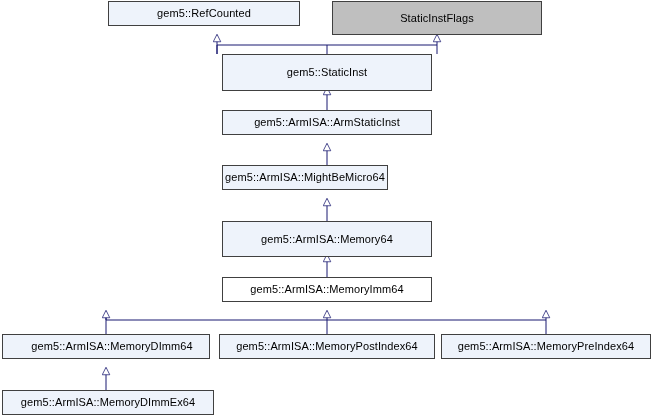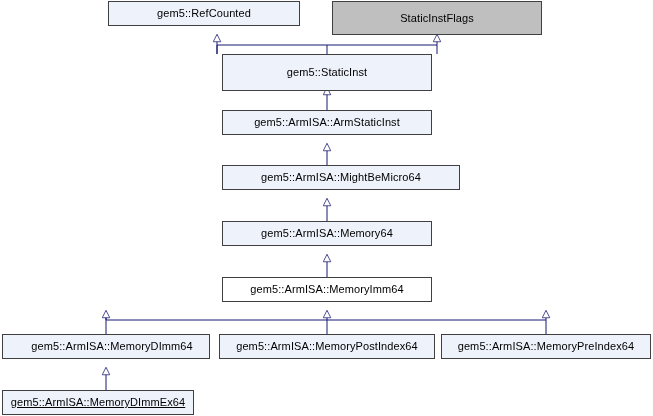--- a/index.html
+++ b/index.html
@@ -104,41 +104,41 @@
   </div>
 
   <div class="node" style="left:222px;top:54px;width:210px;height:37px;">
     <span>gem5::StaticInst</span>
   </div>
 
   <div class="node" style="left:222px;top:110px;width:210px;height:25px;">
     <span>gem5::ArmISA::ArmStaticInst</span>
   </div>
 
-  <div class="node" style="left:222px;top:165px;width:238px;height:25px;">
+  <div class="node" style="left:222px;top:165px;width:166px;height:25px;">
     <span>gem5::ArmISA::MightBeMicro64</span>
   </div>
 
-  <div class="node" style="left:222px;top:221px;width:210px;height:25px;">
+  <div class="node" style="left:222px;top:221px;width:210px;height:36px;">
     <span>gem5::ArmISA::Memory64</span>
   </div>
 
   <div class="node white" style="left:222px;top:277px;width:210px;height:25px;">
     <span>gem5::ArmISA::MemoryImm64</span>
   </div>
 
   <div class="node" style="left:2px;top:334px;width:208px;height:25px;padding-left:12px;">
     <span>gem5::ArmISA::MemoryDImm64</span>
   </div>
 
   <div class="node" style="left:219px;top:334px;width:216px;height:25px;">
     <span>gem5::ArmISA::MemoryPostIndex64</span>
   </div>
 
   <div class="node" style="left:441px;top:334px;width:210px;height:25px;">
     <span>gem5::ArmISA::MemoryPreIndex64</span>
   </div>
 
-  <div class="node" style="left:2px;top:390px;width:192px;height:25px;text-decoration:underline;">
+  <div class="node" style="left:2px;top:390px;width:212px;height:25px;">
     <span>gem5::ArmISA::MemoryDImmEx64</span>
   </div>
 
 </div>
 
 </body></html>

